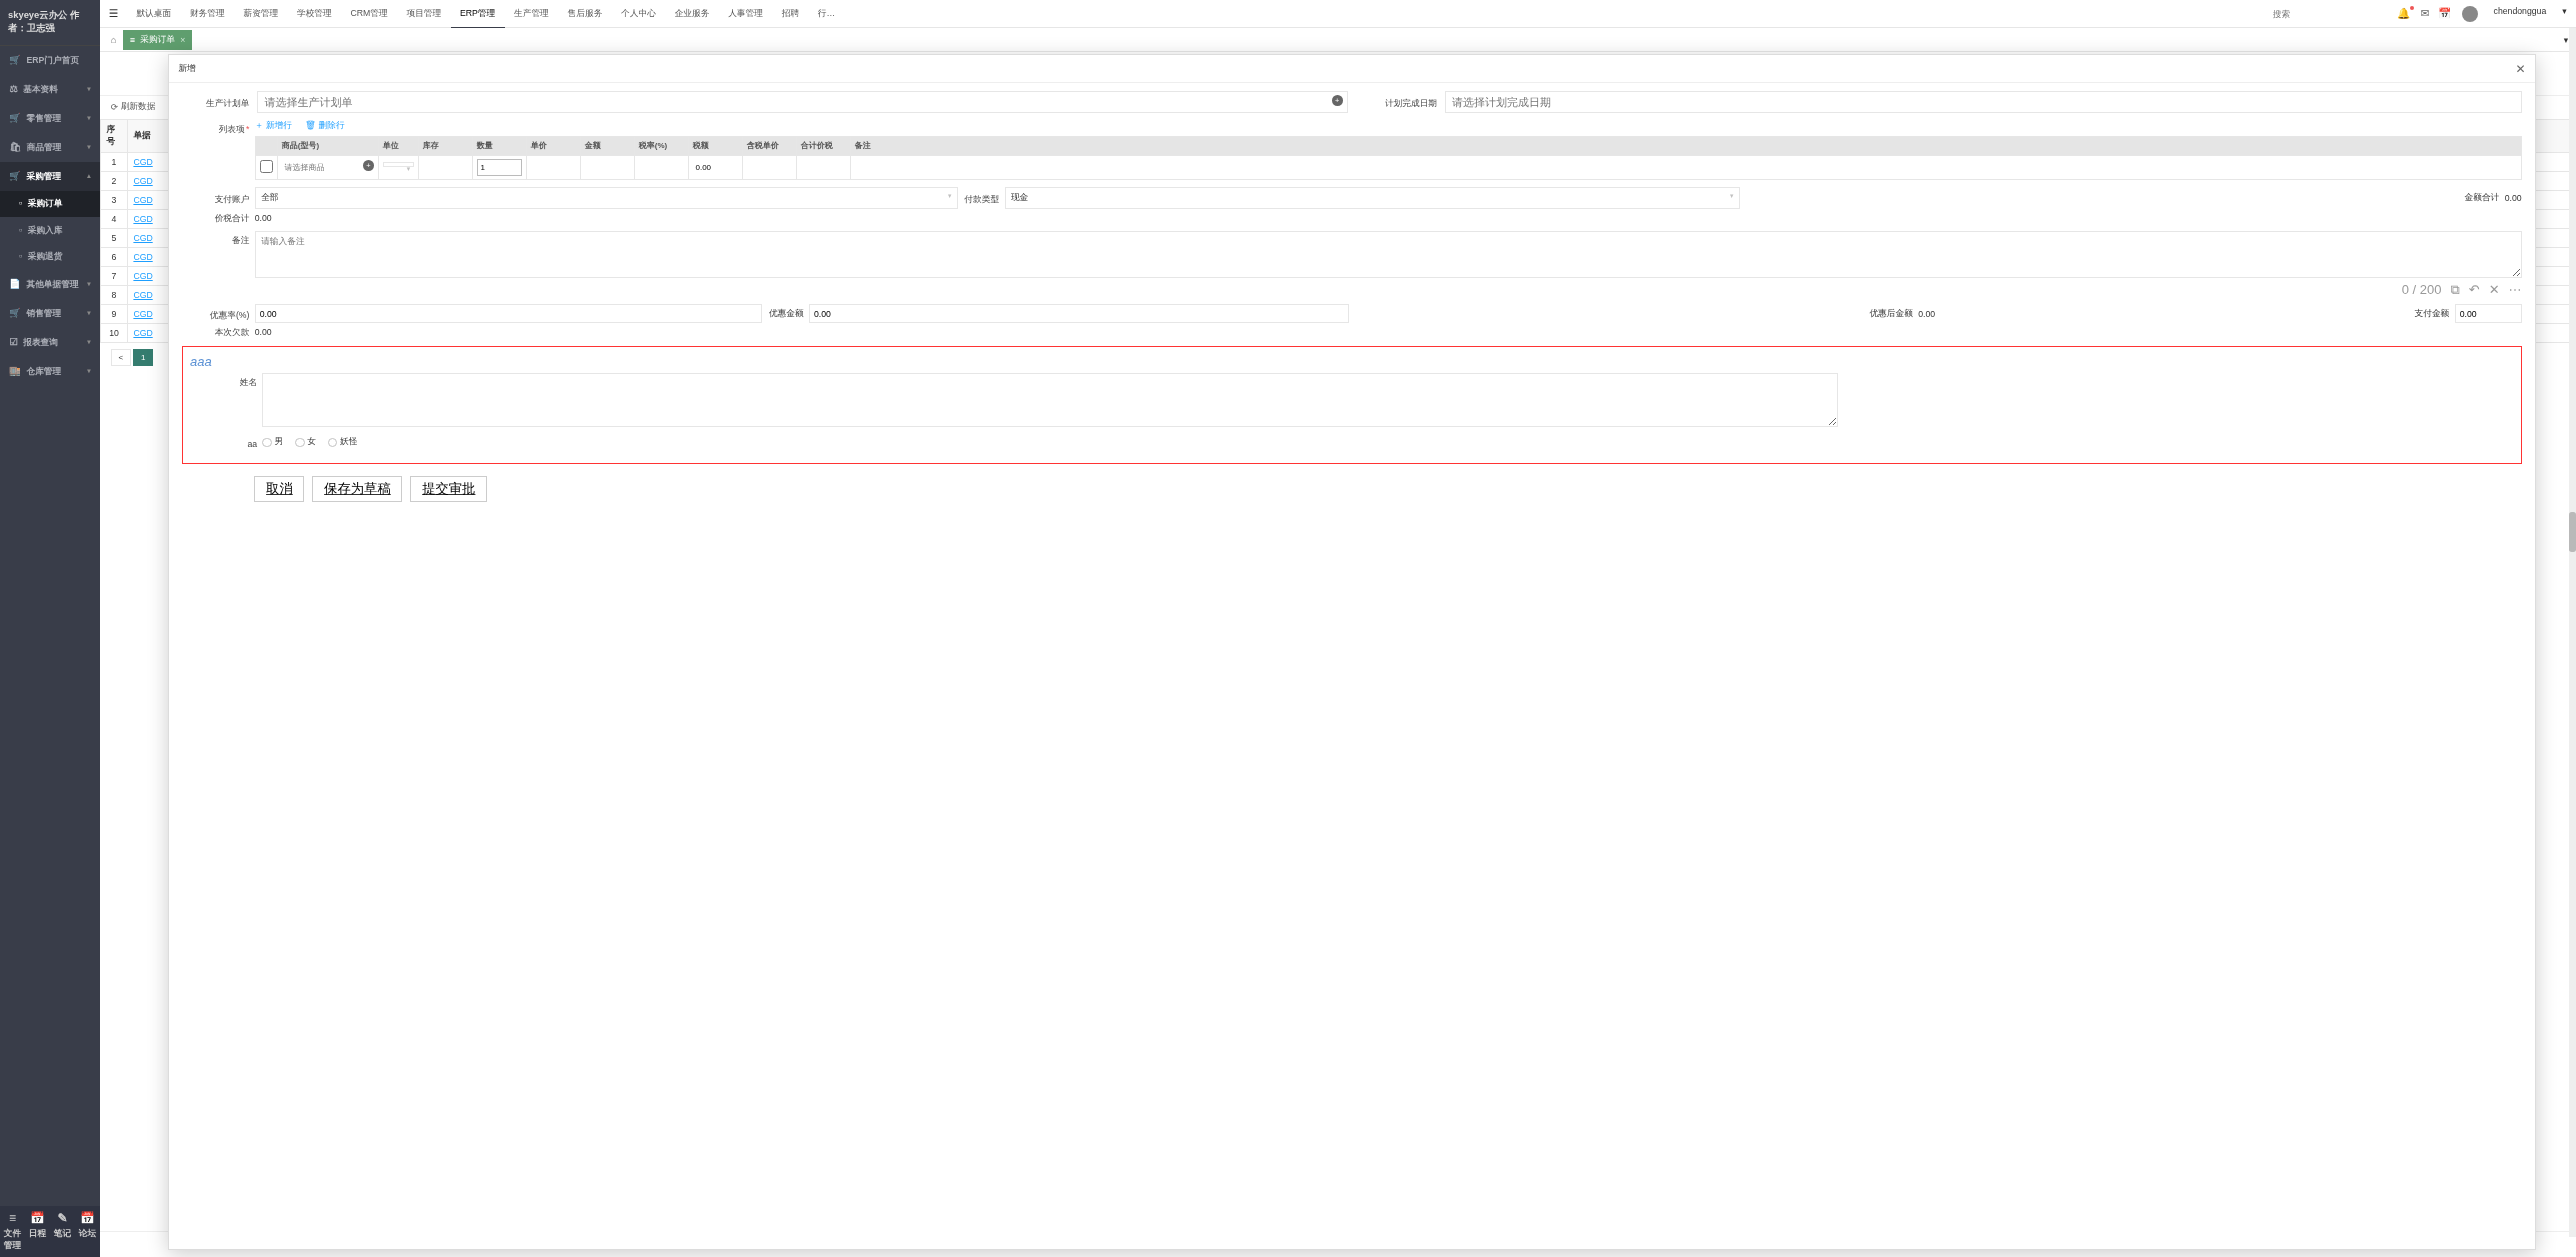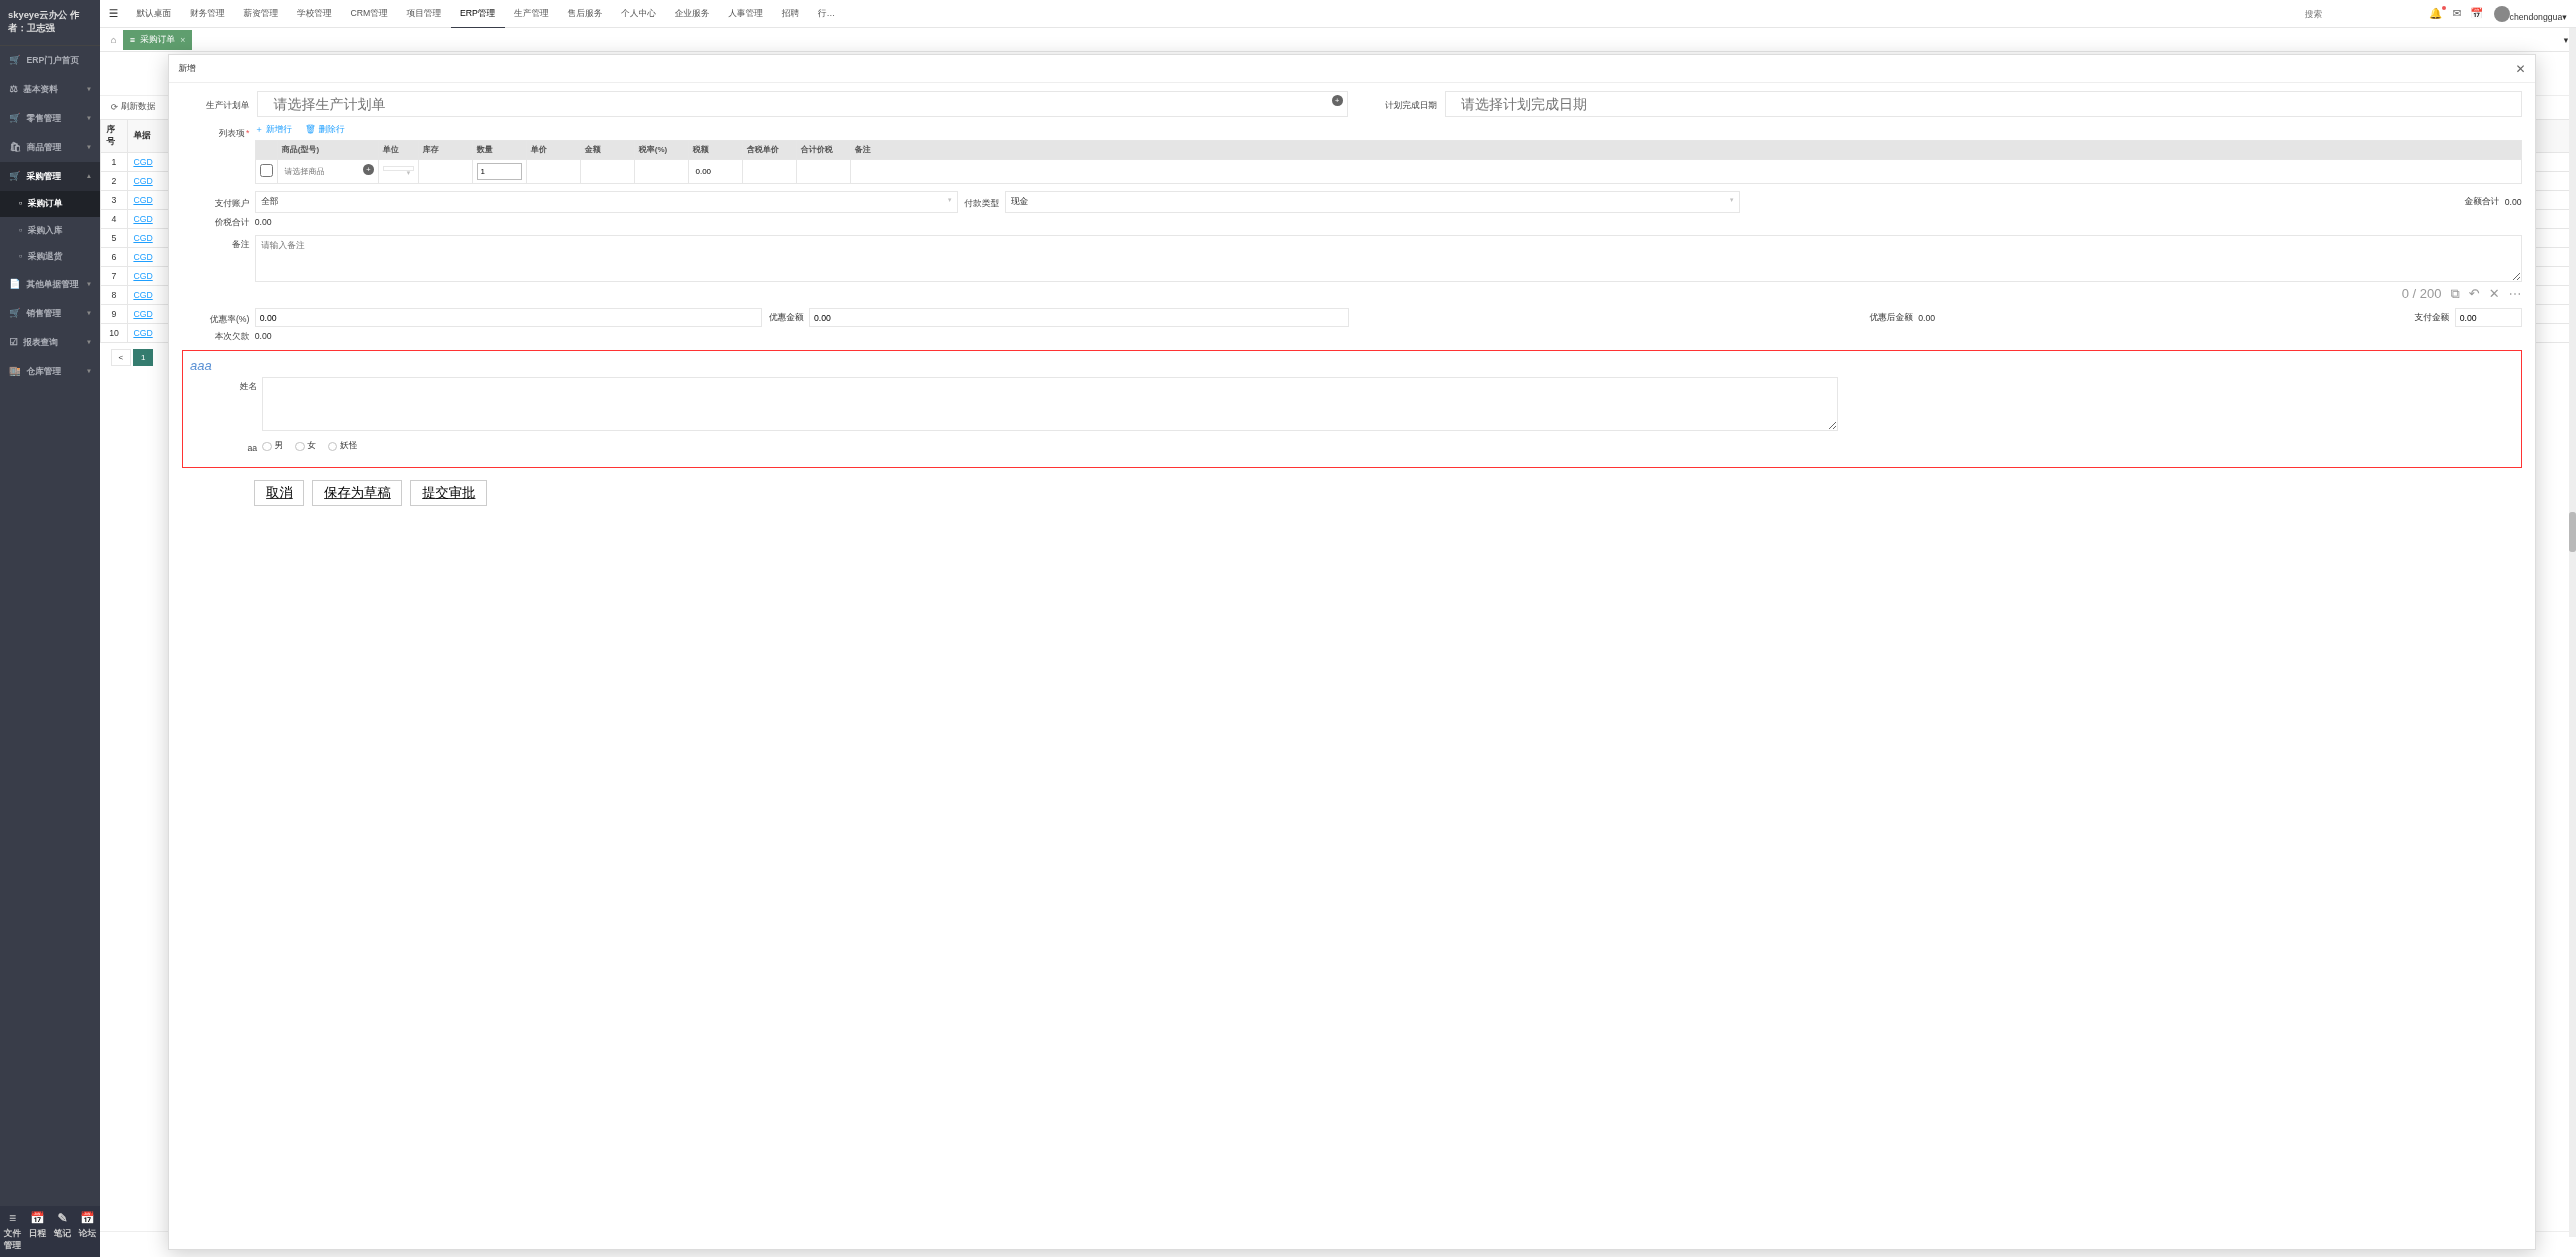--- a/index.html
+++ b/index.html
@@ -19,21 +19,21 @@
 .main { flex: 1; display: flex; flex-direction: column; background: #fff; min-width: 0; }
 .topbar { display: flex; align-items: center; border-bottom: 0.7px solid #e6e6e6; height: 28px; }
 .topbar .toggle { width: 27px; text-align: center; cursor: pointer; font-size: 10.7px; }
 .topnav { display: flex; flex: 1; overflow: hidden; }
 .topnav-item { padding: 0 9.4px; line-height: 28px; cursor: pointer; color: #555; font-size: 8.7px; white-space: nowrap; }
 .topnav-item.active { border-bottom: 1.3px solid #393d49; color: #000; }
 .top-search { width: 121px; border: none; outline: none; padding: 2.7px 5.4px; font-size: 8.7px; color: #666; }
 .top-right { display: flex; align-items: center; gap: 9.4px; padding: 0 9.4px; }
 .top-right .ico { font-size: 10.7px; color: #666; cursor: pointer; position: relative; }
 .dot { position:absolute; top:-1.3px; right:-2.7px; width:4px; height:4px; background:#e55; border-radius:50%; }
-.user { display: flex; align-items: flex-end; gap: 0; cursor: pointer; }
+.user { display: flex; align-items: flex-start; gap: 16px; cursor: pointer; }
 .avatar { width: 16px; height: 16px; border-radius: 50%; background: #888; }
 .tabs-row { display: flex; align-items: center; border-bottom: 0.7px solid #e6e6e6; height: 24px; padding-left: 4px; }
 .tabs-row .home { padding: 0 6.7px; font-size: 9.4px; cursor: pointer; color: #666; }
 .tab { background: #5f9e6e; color: #fff; padding: 4px 6.7px; display: flex; align-items: center; gap: 5.4px; font-size: 8.7px; cursor: pointer; }
 .tab-extra { margin-left:auto; padding:0 8px; cursor:pointer; }
 .content { flex: 1; overflow: auto; position: relative; }
 .filter-bar { display: flex; align-items: center; gap: 5.4px; padding: 8px 10.7px; justify-content: center; border-bottom: 0.7px solid #eee; }
 .filter-label { font-weight: bold; color: #333; }
 .filter-input { width: 94px; padding: 3.4px 5.4px; border: 0.7px solid #e6e6e6; background:#f8f8f8;}
 .btn { padding: 3.4px 10.7px; border: 0.7px solid #ccc; background: #fff; cursor: pointer; }
@@ -49,21 +49,21 @@
 .pager .cur { background:#357c6f; color:#fff; border-color:#357c6f; }
 .footer { padding: 6.7px; text-align: center; color: #888; font-size: 8.7px; border-top: 0.7px solid #eee; }
 .modal { position: absolute; top: 54px; left: 168px; right: 40px; bottom: 6.7px; background: #fff; border: 0.7px solid #dcdcdc; box-shadow: 0 4px 20px rgba(0,0,0,.2); display: flex; flex-direction: column; }
 .modal-head { display: flex; justify-content: space-between; align-items: center; padding: 6.7px 9.4px; border-bottom: 0.7px solid #eee; }
 .modal-close { cursor: pointer; font-size: 12px; color: #666; }
 .modal-body { flex: 1; overflow: auto; padding: 8px 13.4px 13.4px; }
 .form-row { display: flex; align-items: flex-start; margin-bottom: 6.7px; gap: 5.4px; }
 .form-label { width: 67px; text-align: right; padding-top: 4px; color: #444; font-size: 8.7px; }
 .req::after { content: '*'; color: #e55; margin-left: 1.3px; }
 .form-ctrl { flex: 1; }
-.inline-input { width: 100%; padding: 4px 15px; border: 0.7px solid #e6e6e6; font-size: 14px; }
+.inline-input { width: 100%; padding: 4px 6px; border: 0.7px solid #e6e6e6; font-size: 11px; }
 .inline-select { width: 100%; padding: 4px 5.4px; border: 0.7px solid #e6e6e6; font-size: 8.7px; background:#fff; position:relative;}
 .select-arrow { float:right; color:#c0c0c0; font-size:6.7px; }
 .grid-table { width: 100%; border-collapse: collapse; margin-top: 4px; }
 .grid-table th, .grid-table td { border: 0.7px solid #e6e6e6; padding: 3.4px 4px; font-size: 8px; text-align: left; background: #fff; }
 .grid-table th { background: #e5e5e5; color: #555; }
 .grid-input { width: 100%; border: none; outline: none; padding: 2.7px; font-size: 8px; }
 .grid-input.sel { border:0.7px solid #bbb; }
 .toolbar-link { color: #1e9fff; cursor: pointer; margin-right: 10.7px; font-size: 8.7px; }
 .textarea { width: 100%; min-height: 47px; border: 0.7px solid #e6e6e6; padding: 4px 5.4px; resize: vertical; font-size: 8.7px; }
 .char-count { font-size: 13px; color: #999; margin-top: 1.3px; display:flex; justify-content:flex-end; gap:9px; align-items:center;}

